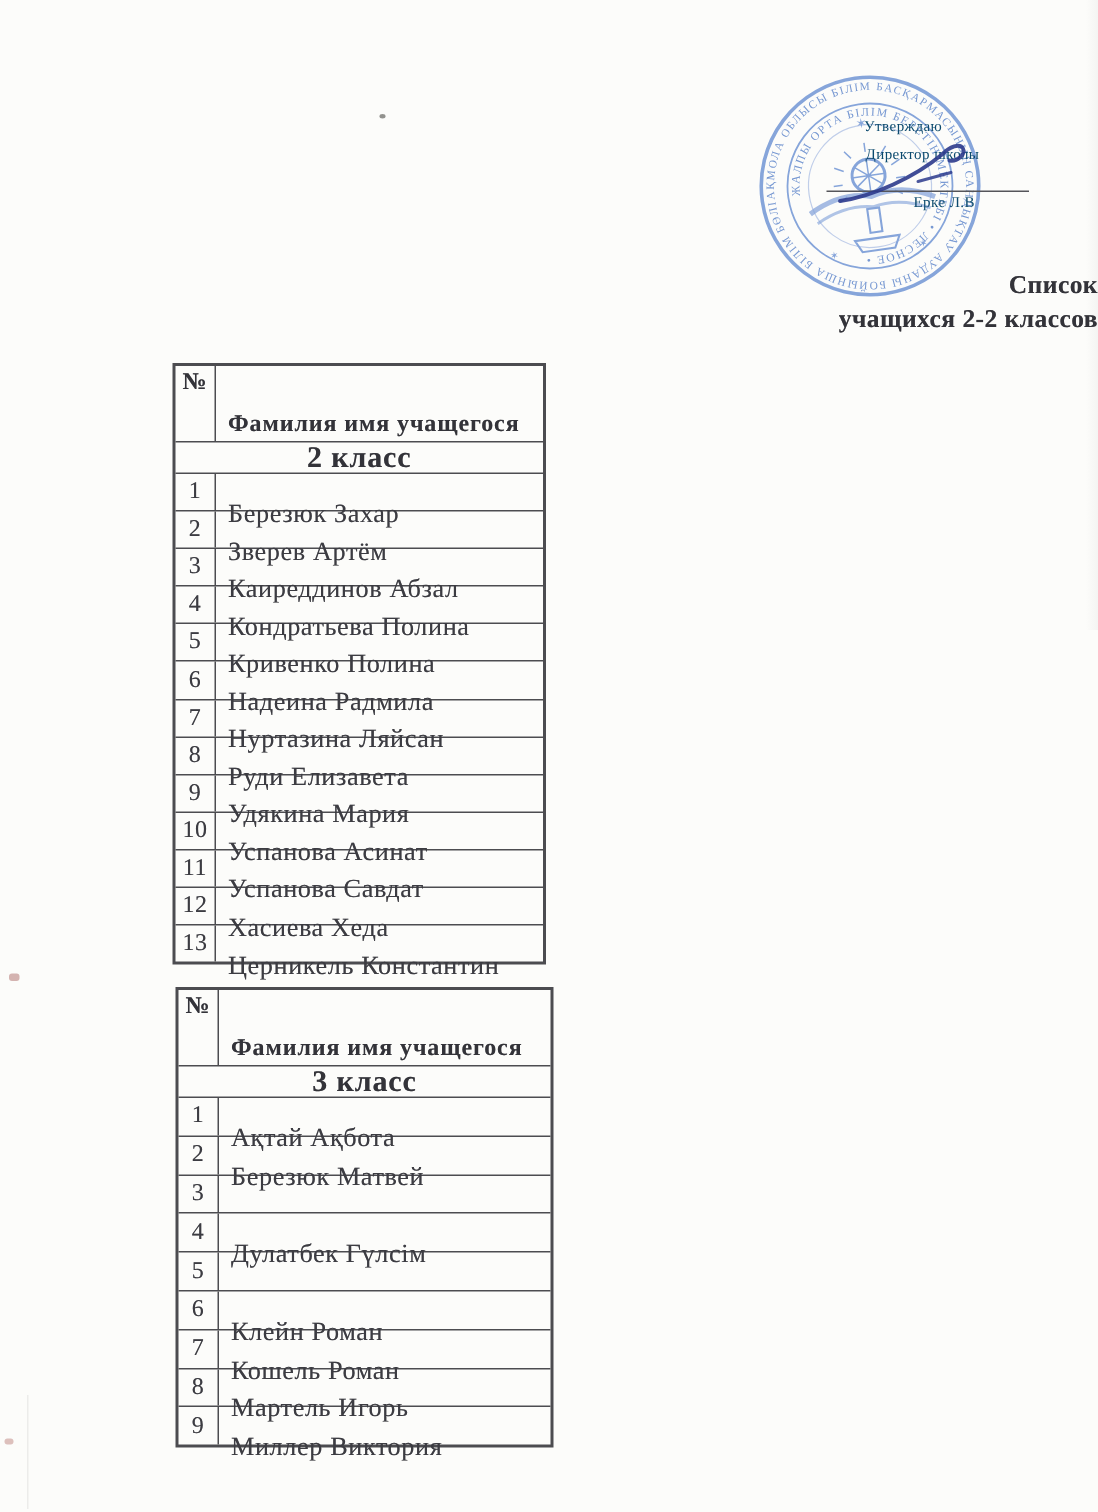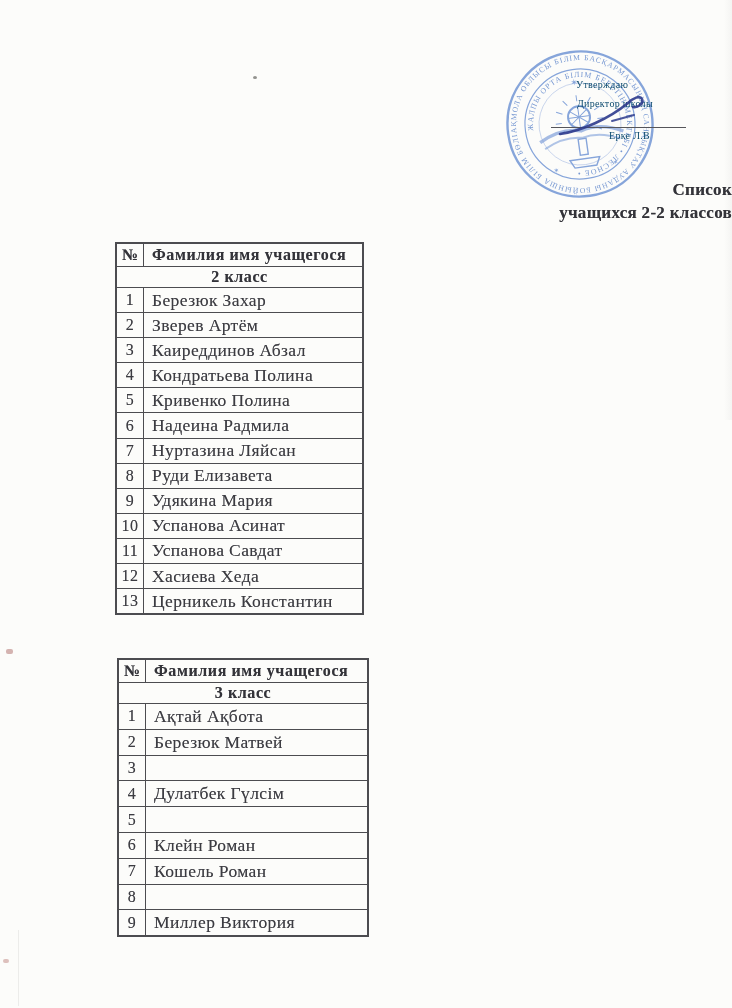--- a/index.html
+++ b/index.html
@@ -46,22 +46,22 @@
     border:2px solid #4c4c50;
     background:transparent;
     box-sizing:border-box;
     text-shadow:0 0 .4px rgba(60,60,66,.5);
   }
   .tbl-1{left:115px;top:242px;width:249px;}
   .tbl-2{left:117px;top:658px;width:252px;}
   .hdr{display:flex;font-weight:bold;border-bottom:1.6px solid #4c4c50;font-size:16px;letter-spacing:.6px;color:#333339;}
   .hdr .cell{padding-top:2px;padding-bottom:2px;}
   .cell-no{width:27px;flex:0 0 27px;border-right:1.6px solid #4c4c50;text-align:center;box-sizing:border-box;}
-  .cell-name{flex:1;padding-left:8px;box-sizing:border-box;}
-  .class-row{font-weight:bold;text-align:center;border-bottom:1.6px solid #4c4c50;font-size:16px;height:20px;line-height:20px;letter-spacing:.6px;color:#333339;}
+  .cell-name{flex:1;padding-left:8px;box-sizing:border-box;margin-top:28px;}
+  .class-row{font-weight:bold;text-align:center;border-bottom:1.6px solid #4c4c50;font-size:20px;height:20px;line-height:20px;letter-spacing:.6px;color:#333339;}
   .row{display:flex;border-bottom:1.6px solid #4c4c50;align-items:center;font-size:17.5px;letter-spacing:.4px;}
   .row:last-child{border-bottom:none;}
   .tbl-1 .row{height:24.1px;}
   .tbl-2 .row{height:24.8px;}
   .row .cell-no{font-size:16px;align-self:stretch;display:flex;align-items:center;justify-content:center;}
 </style>
 </head>
 <body>
 
 <div class="page">
@@ -219,20 +219,21 @@
         <div class="row">
           <div class="cell-no">6</div>
           <div class="cell-name">Клейн Роман</div>
         </div>
         <div class="row">
           <div class="cell-no">7</div>
           <div class="cell-name">Кошель Роман</div>
         </div>
         <div class="row">
           <div class="cell-no">8</div>
+          <div class="cell-name">Мартель Игорь</div>
         </div>
         <div class="row">
           <div class="cell-no">9</div>
           <div class="cell-name">Миллер Виктория</div>
         </div>
       </div>
   </div>
 
 </div>
 

